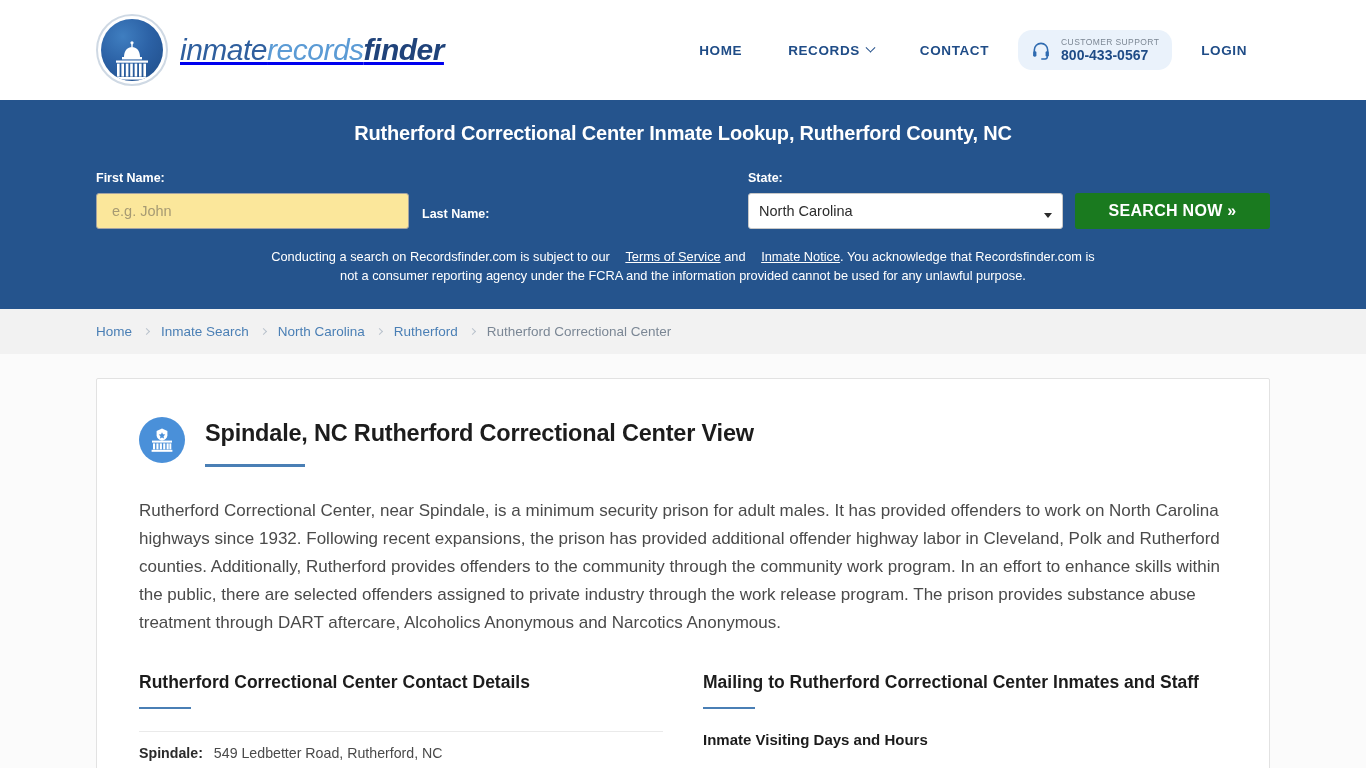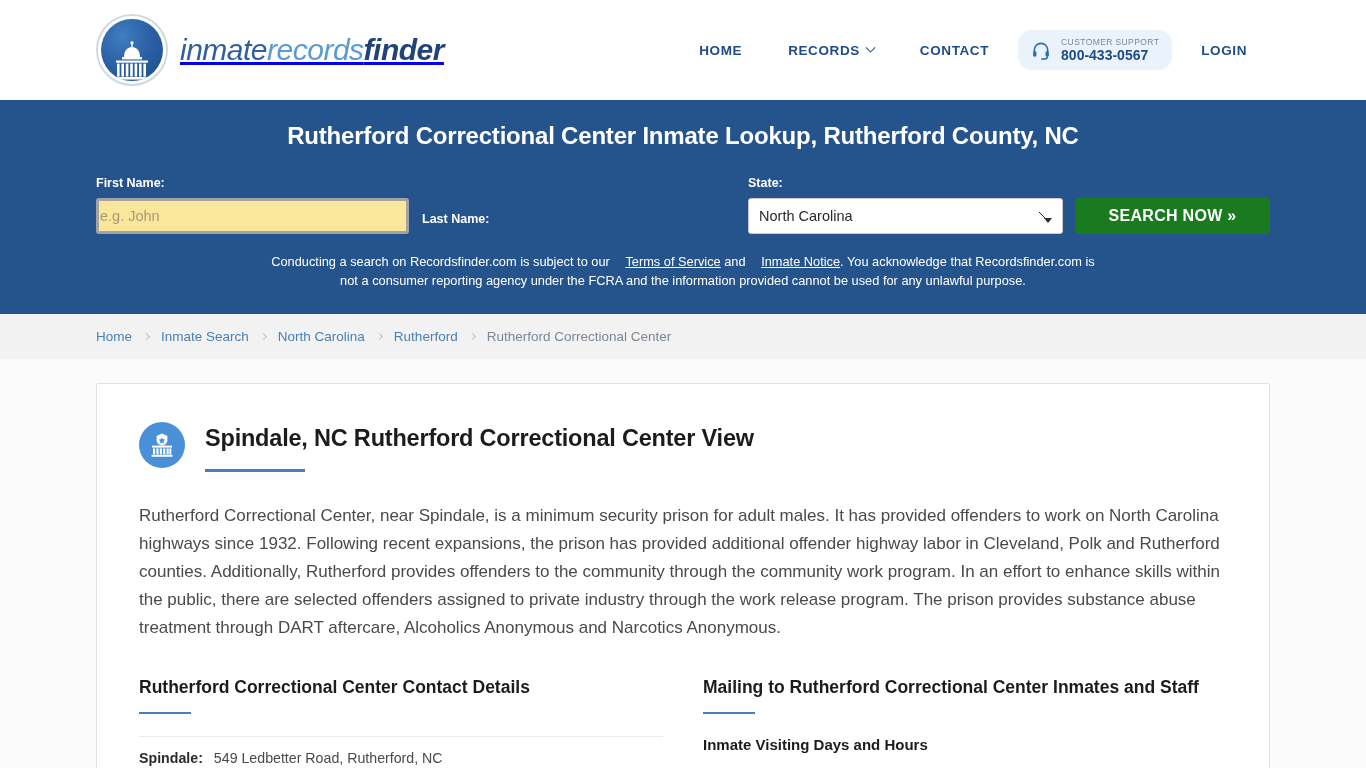--- a/index.html
+++ b/index.html
@@ -94,21 +94,21 @@
   }
 
   
   .hero {
     background: #25548d;
     padding: 22px 96px 24px 96px;
     color: #fff;
   }
   .hero-title {
     text-align: center;
-    font-size: 24px;
+    font-size: 20px;
     font-weight: 700;
     margin: 0 0 26px 0;
     letter-spacing: -0.2px;
   }
   .form-row {
     display: flex;
     align-items: flex-end;
     gap: 0;
   }
   .field { display: flex; flex-direction: column; }
@@ -117,25 +117,25 @@
   .field-state { width: 320px; margin-right: 12px; }
   .field-label {
     font-size: 12.5px;
     font-weight: 700;
     color: #ffffff;
     margin-bottom: 8px;
   }
   .text-input {
     height: 36px;
     background: #fbe79b;
-    border: 3px solid #a3a3a3;
+    border: 1px solid #a3a3a3;
     border-radius: 3px;
     font-size: 14.5px;
     color: #3b3b3b;
-    padding: 0 1px;
+    padding: 0 15px;
     font-family: "Liberation Sans", sans-serif;
     width: 100%;
   }
   .text-input::placeholder { color: #a69a73; }
   .select-input {
     height: 36px;
     background: #ffffff;
     border: 1px solid #c8c8c8;
     border-radius: 3px;
     font-size: 14.5px;

